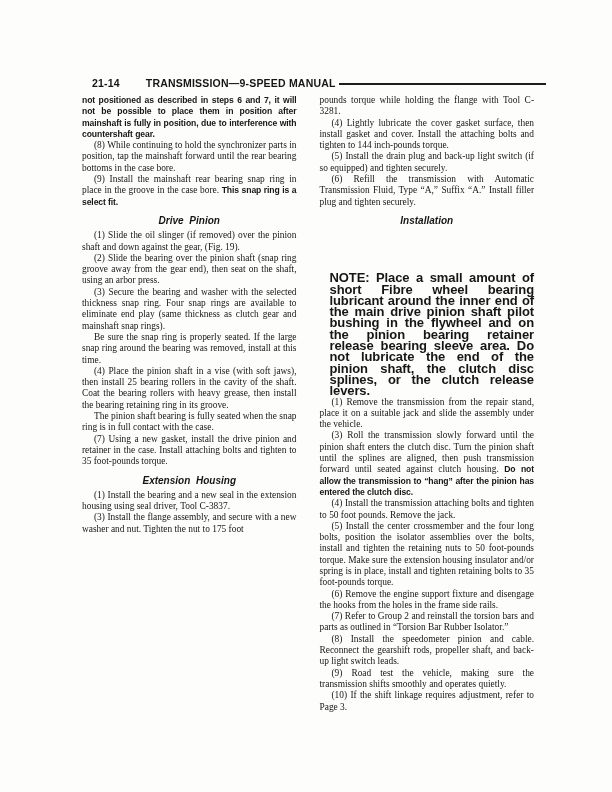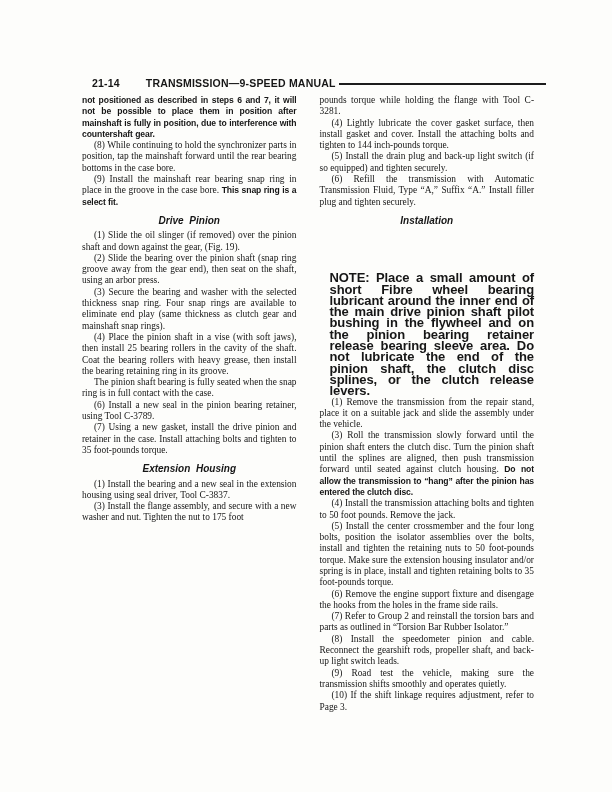--- a/index.html
+++ b/index.html
@@ -97,23 +97,23 @@
 
   <div class="columns">
     <div class="col" id="col-left">
         <p class="cont"><span class="b">not positioned as described in steps 6 and 7, it will not be possible to place them in position after mainshaft is fully in position, due to interference with countershaft gear.</span></p>
         <p class="para"><span>(8) While continuing to hold the synchronizer parts in position, tap the mainshaft forward until the rear bearing bottoms in the case bore.</span></p>
         <p class="para"><span>(9) Install the mainshaft rear bearing snap ring in place in the groove in the case bore. </span><span class="b">This snap ring is a select fit.</span></p>
         <h3 class="heading">Drive Pinion</h3>
         <p class="para"><span>(1) Slide the oil slinger (if removed) over the pinion shaft and down against the gear, (Fig. 19).</span></p>
         <p class="para"><span>(2) Slide the bearing over the pinion shaft (snap ring groove away from the gear end), then seat on the shaft, using an arbor press.</span></p>
         <p class="para"><span>(3) Secure the bearing and washer with the selected thickness snap ring. Four snap rings are available to eliminate end play (same thickness as clutch gear and mainshaft snap rings).</span></p>
+        <p class="para"><span>Be sure the snap ring is properly seated. If the large snap ring around the bearing was removed, install at this time.</span></p>
         <p class="para"><span>(4) Place the pinion shaft in a vise (with soft jaws), then install 25 bearing rollers in the cavity of the shaft. Coat the bearing rollers with heavy grease, then install the bearing retaining ring in its groove.</span></p>
         <p class="para"><span>The pinion shaft bearing is fully seated when the snap ring is in full contact with the case.</span></p>
-        <p class="para"><span>(6) Install a new seal in the pinion bearing retainer, using Tool C-3789.</span></p>
         <p class="para"><span>(7) Using a new gasket, install the drive pinion and retainer in the case. Install attaching bolts and tighten to 35 foot-pounds torque.</span></p>
         <h3 class="heading">Extension Housing</h3>
         <p class="para"><span>(1) Install the bearing and a new seal in the extension housing using seal driver, Tool C-3837.</span></p>
         <p class="para"><span>(3) Install the flange assembly, and secure with a new washer and nut. Tighten the nut to 175 foot</span></p>
       </div>
     <div class="col" id="col-right">
         <p class="cont"><span>pounds torque while holding the flange with Tool C-3281.</span></p>
         <p class="para"><span>(4) Lightly lubricate the cover gasket surface, then install gasket and cover. Install the attaching bolts and tighten to 144 inch-pounds torque.</span></p>
         <p class="para"><span>(5) Install the drain plug and back-up light switch (if so equipped) and tighten securely.</span></p>
         <p class="para"><span>(6) Refill the transmission with Automatic Transmission Fluid, Type “A,” Suffix “A.” Install filler plug and tighten securely.</span></p>

